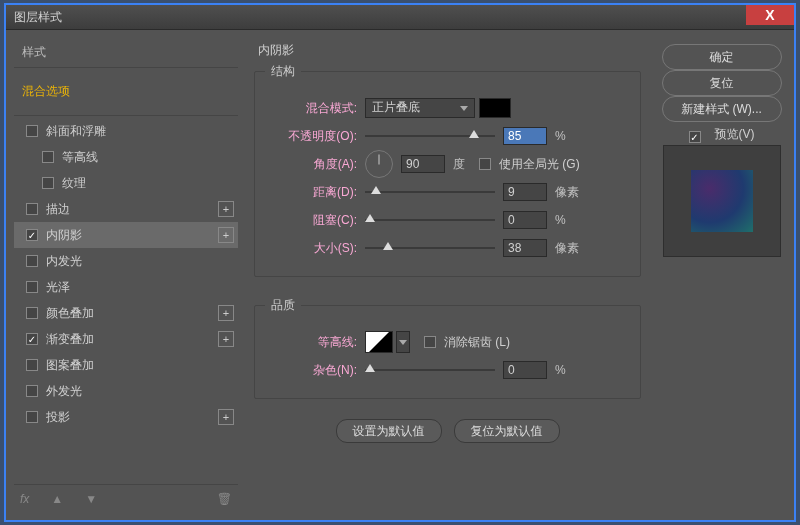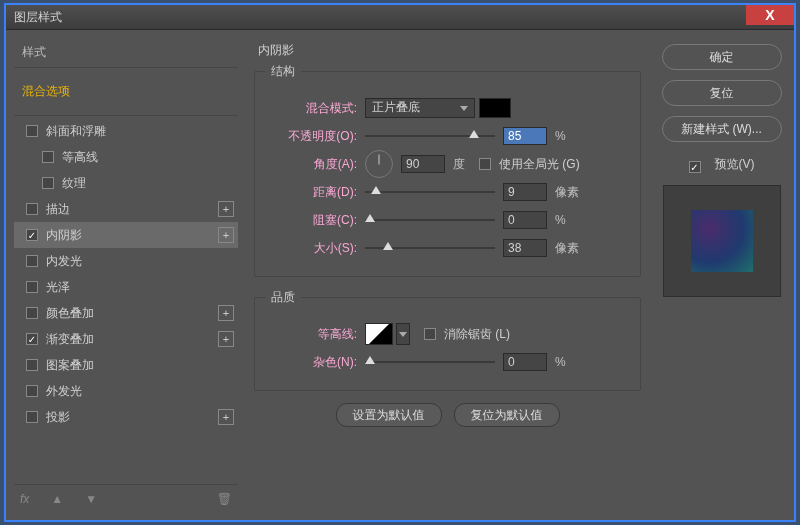--- a/index.html
+++ b/index.html
@@ -15,41 +15,41 @@
 .side-item.sub{padding-left:28px}
 .side-item.sel{background:#6a6a6a}
 .cb{width:12px;height:12px;border:1px solid #888;margin-right:8px;display:inline-flex;align-items:center;justify-content:center;background:#454545}
 .cb.ck::after{content:"✓";font-size:10px;color:#fff}
 .plus{position:absolute;right:4px;width:16px;height:16px;border:1px solid #888;display:flex;align-items:center;justify-content:center;font-size:11px;color:#ccc}
 .bottombar{margin-top:auto;height:28px;border-top:1px solid #454545;display:flex;align-items:center;padding:0 6px;gap:22px}
 .bottombar span{color:#888;font-size:12px}
 .trash{margin-left:auto;color:#999}
 .center{flex:1;padding:12px 8px}
 .center-title{margin-bottom:4px;padding-left:4px}
-fieldset{border:1px solid #454545;border-radius:2px;padding:14px 10px 14px 10px;margin-bottom:12px}
+fieldset{border:1px solid #454545;border-radius:2px;padding:14px 10px 14px 10px;margin-bottom:20px}
 legend{padding:0 6px;color:#ccc}
 .row{display:flex;align-items:center;height:28px}
 .lbl{width:100px;text-align:right;padding-right:8px;color:#f9a8d4}
 .sel-box{width:110px;height:20px;background:#454545;border:1px solid #2a2a2a;display:flex;align-items:flex-start;padding:0 6px;position:relative}
 .sel-box::after{content:"";position:absolute;right:6px;top:7px;border-left:4px solid transparent;border-right:4px solid transparent;border-top:5px solid #aaa}
 .swatch{width:32px;height:20px;background:#000;border:1px solid #2a2a2a;margin-left:4px}
 .slider{position:relative;width:130px;height:16px;margin-right:8px}
 .slider .track{position:absolute;top:7px;left:0;right:0;height:2px;background:#3a3a3a}
 .slider .thumb{position:absolute;top:2px;width:0;height:0;border-left:5px solid transparent;border-right:5px solid transparent;border-bottom:8px solid #ddd}
 .num{width:44px;height:18px;background:#454545;border:1px solid #2a2a2a;text-align:left;padding:0 4px;line-height:16px}
 .num.hl{background:#4a78b8;color:#fff}
 .unit{margin-left:8px;color:#c0c0c0}
 .angle{width:28px;height:28px;border:1px solid #777;border-radius:50%;margin-right:8px;position:relative}
 .angle::after{content:"";position:absolute;left:50%;top:50%;width:10px;height:1px;background:#ccc;transform-origin:left;transform:rotate(-90deg)}
 .contour{width:28px;height:22px;background:linear-gradient(135deg,#fff 48%,#000 52%);border:1px solid #2a2a2a;margin-right:3px}
 .contour-dd{width:14px;height:22px;background:#454545;border:1px solid #2a2a2a;display:flex;align-items:center;justify-content:center}
 .contour-dd::after{content:"";border-left:4px solid transparent;border-right:4px solid transparent;border-top:5px solid #aaa}
 .btn{height:24px;padding:0 16px;background:#5a5a5a;border:1px solid #3a3a3a;border-radius:11px;display:inline-flex;align-items:center;justify-content:center;color:#ddd}
 .btnrow{display:flex;gap:12px;justify-content:center;margin-top:4px}
-.rpanel{width:145px;padding:14px 10px;display:flex;flex-direction:column;gap:10px;align-items:center}
+.rpanel{width:145px;padding:14px 10px;display:flex;flex-direction:column;align-items:center}
 .rbtn{width:120px;height:26px;border:1px solid #777;border-radius:13px;display:flex;align-items:center;justify-content:center;color:#ddd}
 .preview-ck{display:flex;align-items:flex-end;gap:6px;margin-top:4px}
 .preview-box{width:118px;height:112px;background:#3f3f3f;border:1px solid #2e2e2e;display:flex;align-items:center;justify-content:center;margin-top:2px}
 .preview-inner{width:62px;height:62px;background:radial-gradient(at 30% 30%,#4a2c6b,#1f3a6f 55%,#1f6f6b)}
 </style>
 </head>
 <body>
 
 <div class="dialog">
   <div class="titlebar">

